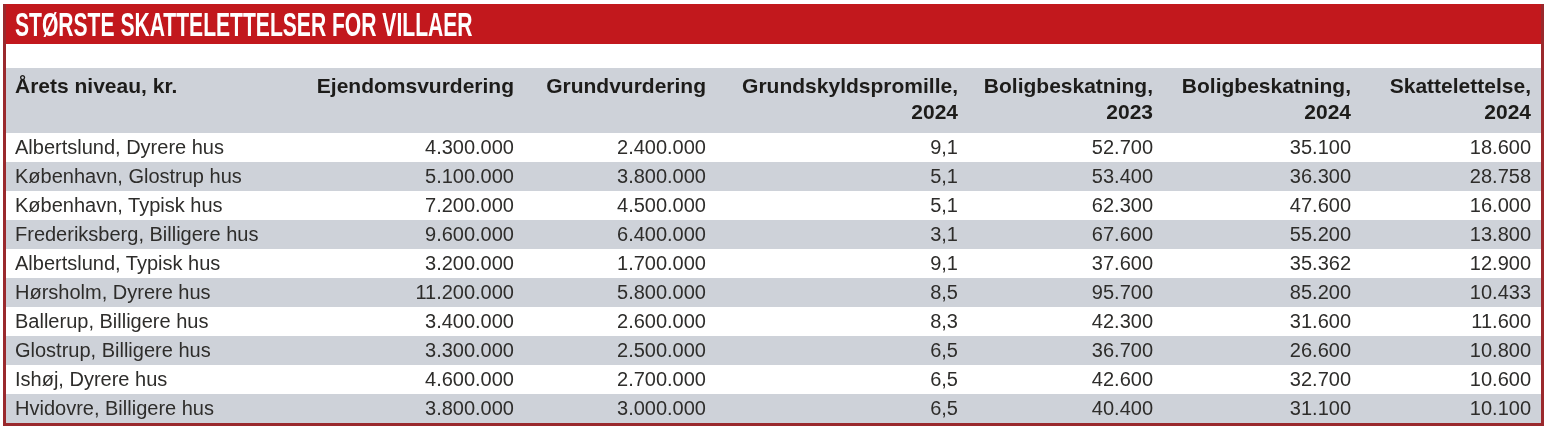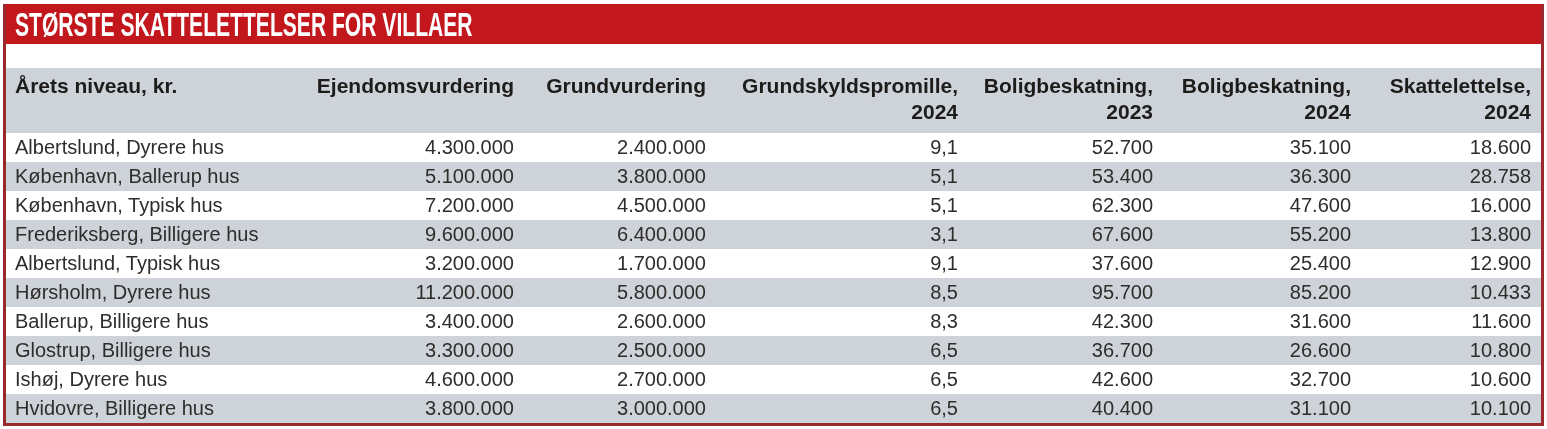--- a/index.html
+++ b/index.html
@@ -100,21 +100,21 @@
           <tr>
             <td>Albertslund, Dyrere hus</td>
             <td>4.300.000</td>
             <td>2.400.000</td>
             <td>9,1</td>
             <td>52.700</td>
             <td>35.100</td>
             <td>18.600</td>
           </tr>
           <tr>
-            <td>København, Ballerup hus</td>
+            <td>København, Glostrup hus</td>
             <td>5.100.000</td>
             <td>3.800.000</td>
             <td>5,1</td>
             <td>53.400</td>
             <td>36.300</td>
             <td>28.758</td>
           </tr>
           <tr>
             <td>København, Typisk hus</td>
             <td>7.200.000</td>
@@ -132,21 +132,21 @@
             <td>67.600</td>
             <td>55.200</td>
             <td>13.800</td>
           </tr>
           <tr>
             <td>Albertslund, Typisk hus</td>
             <td>3.200.000</td>
             <td>1.700.000</td>
             <td>9,1</td>
             <td>37.600</td>
-            <td>25.400</td>
+            <td>35.362</td>
             <td>12.900</td>
           </tr>
           <tr>
             <td>Hørsholm, Dyrere hus</td>
             <td>11.200.000</td>
             <td>5.800.000</td>
             <td>8,5</td>
             <td>95.700</td>
             <td>85.200</td>
             <td>10.433</td>

